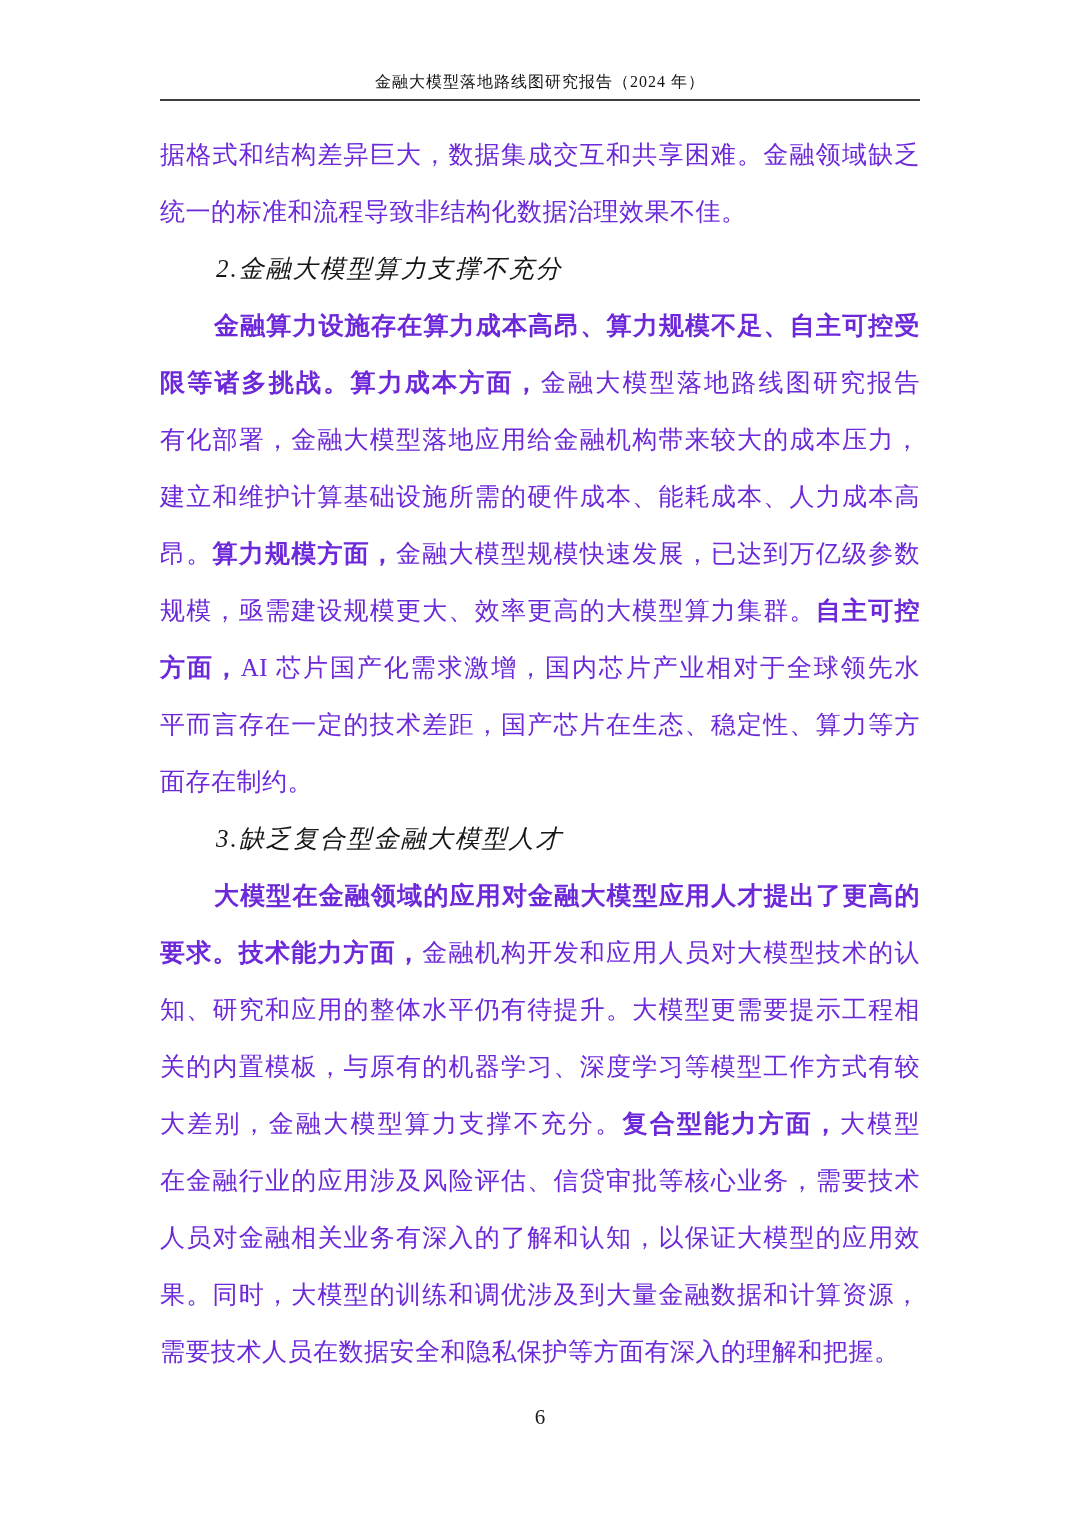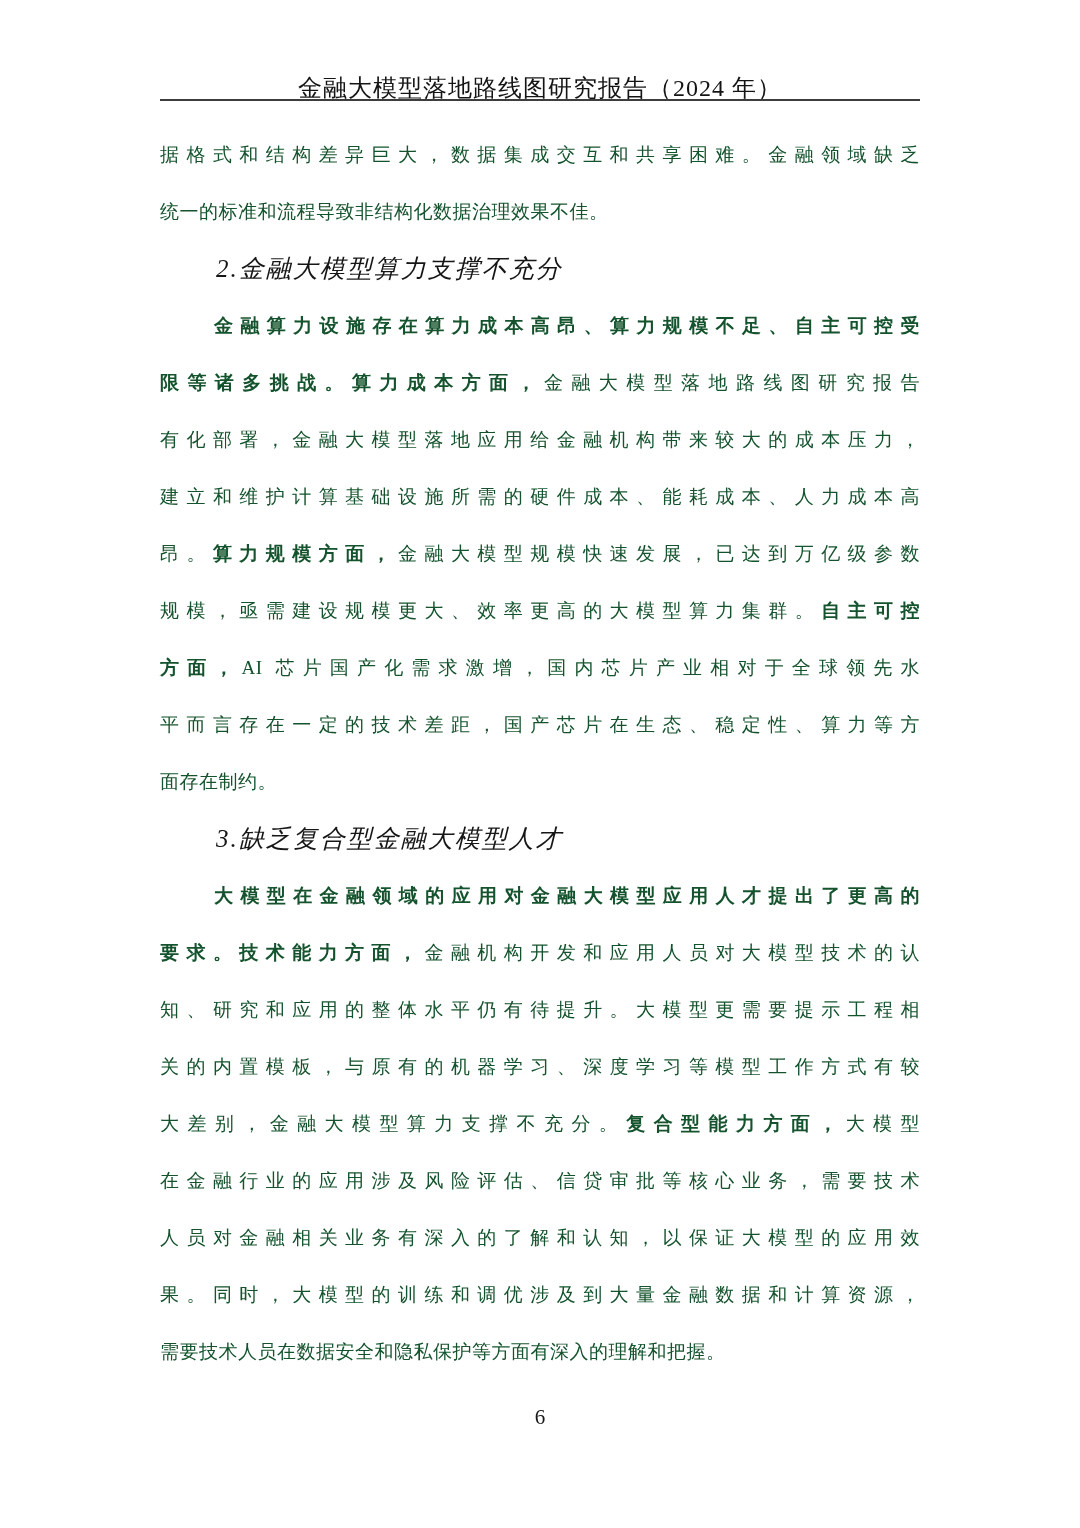--- a/index.html
+++ b/index.html
@@ -18,21 +18,21 @@
   }
   .header {
     position: absolute;
     top: 72px;
     left: 160px;
     width: 760px;
     text-align: center;
   }
   .header-title {
     font-family: "Liberation Serif", "DejaVu Serif", serif;
-    font-size: 24px;
+    font-size: 16px;
     letter-spacing: 1px;
     color: #141414;
     white-space: nowrap;
   }
   .header-rule {
     position: absolute;
     top: 99px;
     left: 160px;
     width: 760px;
     height: 0;
@@ -40,26 +40,26 @@
   }
   .content {
     position: absolute;
     top: 126px;
     left: 160px;
     width: 760px;
   }
   .line {
     height: 57px;
     line-height: 57px;
-    font-size: 19px;
+    font-size: 25px;
     text-align: justify;
     text-align-last: justify;
     white-space: nowrap;
     letter-spacing: 0.5px;
-    color: #14532d;
+    color: #6d28d9;
   }
   .line.last {
     text-align-last: left;
   }
   .line.indent {
     padding-left: 54px;
   }
   .line.heading {
     padding-left: 56px;
     text-align: left;

